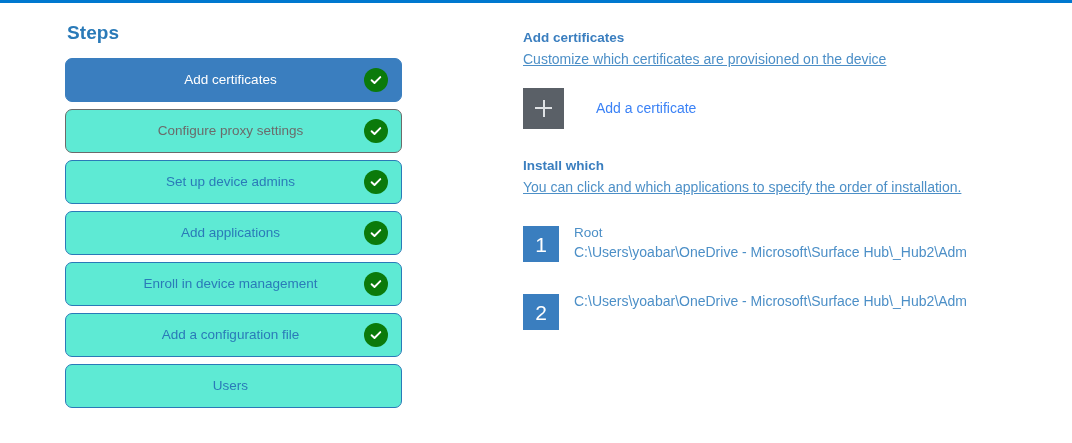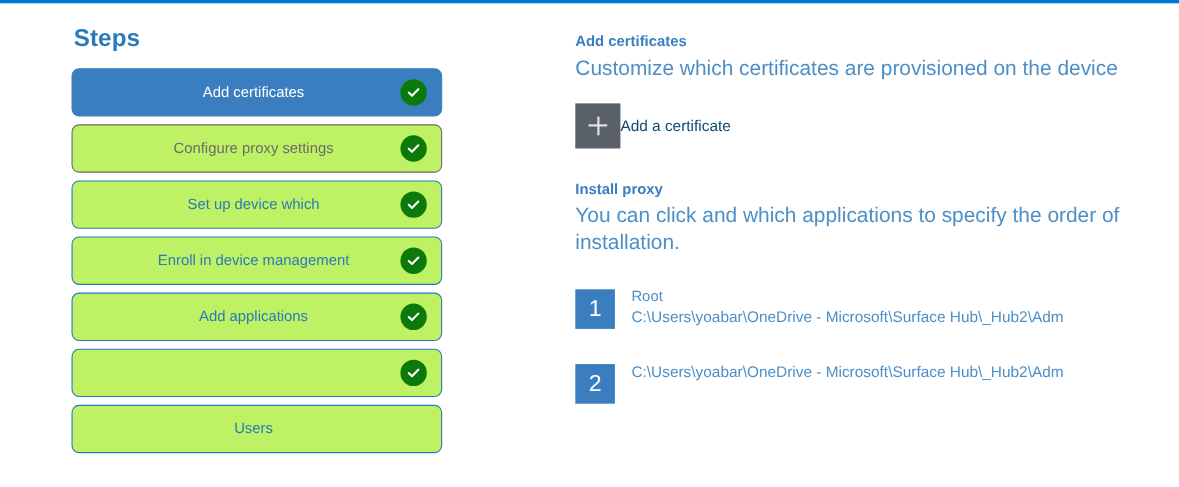--- a/index.html
+++ b/index.html
@@ -25,33 +25,33 @@
   }
 
   
   #steps-panel {
     position: absolute;
     left: 65px;
     top: 22px;
     width: 340px;
   }
   #steps-title {
-    font-size: 22px;
+    font-size: 19px;
     font-weight: bold;
     color: #2a7ab8;
     letter-spacing: .1px;
     margin: 0 0 14px 2px;
   }
   .step-btn {
     position: relative;
     box-sizing: border-box;
     width: 337px;
     height: 44px;
     border-radius: 7px;
-    background: #bef264;
+    background: #5eead4;
     border: 1px solid #2a7ab8;
     display: flex;
     align-items: center;
     justify-content: center;
     margin-bottom: 7px;
     cursor: pointer;
     user-select: none;
   }
   .step-btn .step-label {
     font-size: 13.5px;
@@ -98,24 +98,25 @@
     width: 540px;
   }
   .sec-head {
     font-size: 13.5px;
     font-weight: bold;
     color: #3a7ebf;
     margin: 0;
     line-height: 1.2;
   }
   .sec-sub {
-    font-size: 19px;
+    font-size: 14px;
     color: #4c8fc7;
     margin: 5px 0 0 0;
     line-height: 1.25;
+    text-decoration: underline;
   }
 
   
   #add-cert-row {
     display: flex;
     align-items: center;
     margin-top: 19px;
   }
   #add-cert-tile {
     width: 41px;
@@ -139,21 +140,22 @@
     background: #dfe2e5;
   }
   #add-cert-tile .plus::before {
     left: 0; top: 7.5px; width: 17px; height: 2px;
   }
   #add-cert-tile .plus::after {
     top: 0; left: 7.5px; height: 17px; width: 2px;
   }
   #add-cert-label {
     font-size: 14px;
-    color: #0c4a6e;
+    color: #3b82f6;
+    margin-left: 32px;
     cursor: pointer;
   }
 
   
   #install-order-block { margin-top: 29px; }
   #install-list { margin-top: 30px; }
 
   .order-item {
     display: flex;
     align-items: flex-start;
@@ -207,44 +209,45 @@
       </div>
       <div class="step-btn neutral">
         <span class="step-label">Configure proxy settings</span>
         <span class="check-badge">
           <svg width="14" height="14" viewBox="0 0 14 14">
             <path d="M2.6 7.2 L5.5 10 L11.3 4.1" fill="none" stroke="#ffffff" stroke-width="1.9" stroke-linecap="round" stroke-linejoin="round"></path>
           </svg>
         </span>
       </div>
       <div class="step-btn">
-        <span class="step-label">Set up device which</span>
+        <span class="step-label">Set up device admins</span>
+        <span class="check-badge">
+          <svg width="14" height="14" viewBox="0 0 14 14">
+            <path d="M2.6 7.2 L5.5 10 L11.3 4.1" fill="none" stroke="#ffffff" stroke-width="1.9" stroke-linecap="round" stroke-linejoin="round"></path>
+          </svg>
+        </span>
+      </div>
+      <div class="step-btn">
+        <span class="step-label">Add applications</span>
         <span class="check-badge">
           <svg width="14" height="14" viewBox="0 0 14 14">
             <path d="M2.6 7.2 L5.5 10 L11.3 4.1" fill="none" stroke="#ffffff" stroke-width="1.9" stroke-linecap="round" stroke-linejoin="round"></path>
           </svg>
         </span>
       </div>
       <div class="step-btn">
         <span class="step-label">Enroll in device management</span>
         <span class="check-badge">
           <svg width="14" height="14" viewBox="0 0 14 14">
             <path d="M2.6 7.2 L5.5 10 L11.3 4.1" fill="none" stroke="#ffffff" stroke-width="1.9" stroke-linecap="round" stroke-linejoin="round"></path>
           </svg>
         </span>
       </div>
       <div class="step-btn">
-        <span class="step-label">Add applications</span>
-        <span class="check-badge">
-          <svg width="14" height="14" viewBox="0 0 14 14">
-            <path d="M2.6 7.2 L5.5 10 L11.3 4.1" fill="none" stroke="#ffffff" stroke-width="1.9" stroke-linecap="round" stroke-linejoin="round"></path>
-          </svg>
-        </span>
-      </div>
-      <div class="step-btn">
+        <span class="step-label">Add a configuration file</span>
         <span class="check-badge">
           <svg width="14" height="14" viewBox="0 0 14 14">
             <path d="M2.6 7.2 L5.5 10 L11.3 4.1" fill="none" stroke="#ffffff" stroke-width="1.9" stroke-linecap="round" stroke-linejoin="round"></path>
           </svg>
         </span>
       </div>
       <div class="step-btn">
         <span class="step-label">Users</span>
       </div>
     </div>
@@ -258,21 +261,21 @@
 
     <div id="add-cert-row">
       <div id="add-cert-tile">
         <span class="plus"></span>
       </div>
       <div id="add-cert-label">Add a certificate</div>
     </div>
   </div>
 
   <div id="install-order-block">
-    <div class="sec-head">Install proxy</div>
+    <div class="sec-head">Install which</div>
     <div class="sec-sub">You can click and which applications to specify the order of installation.</div>
     <div id="install-list">
         <div class="order-item">
           <div class="order-num">1</div>
           <div class="order-text">
             <div class="order-name">Root</div>
             <div class="order-path">C:\Users\yoabar\OneDrive - Microsoft\Surface Hub\_Hub2\Adm</div>
           </div>
         </div>
         <div class="order-item">

